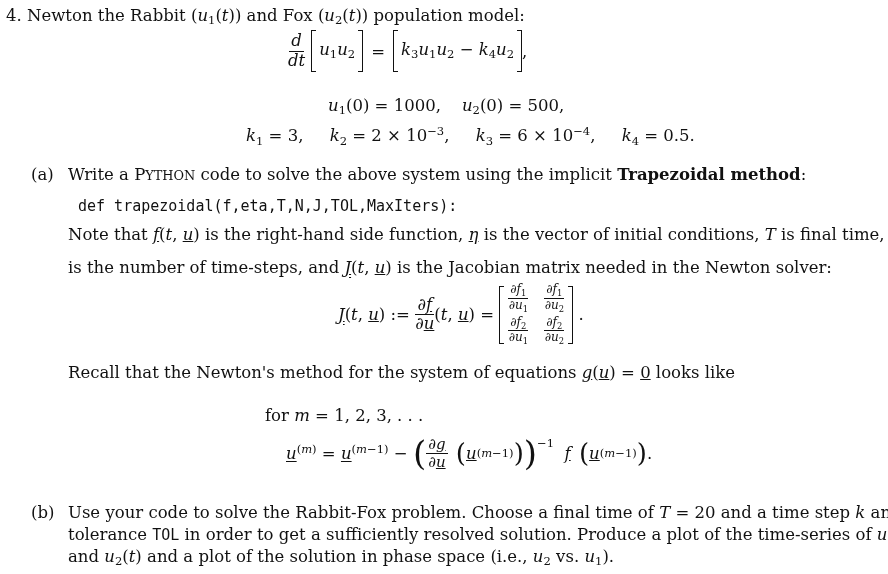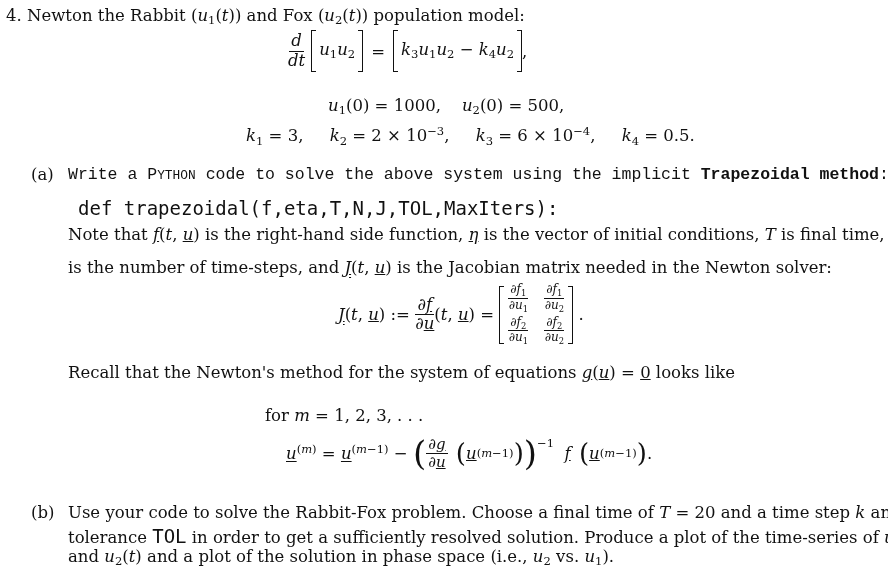--- a/index.html
+++ b/index.html
@@ -4,21 +4,21 @@
 <style>
   html, body { margin:0; padding:0; background:#ffffff; }
   body { width:888px; height:574px; overflow:hidden; position:relative;
          font-family:"DejaVu Serif","Liberation Serif",serif; color:#111; font-size:16.5px; }
   .abs { position:absolute; white-space:nowrap; }
   .it { font-style:italic; }
   .sub { font-size:0.7em; vertical-align:-0.3em; font-style:normal; }
   .sup { font-size:0.7em; vertical-align:0.55em; font-style:normal; }
   .ul { text-decoration:underline; }
   .dul { text-decoration:underline; text-decoration-style:double; }
-  .mono { font-family:"DejaVu Sans Mono","Liberation Mono",monospace; font-size:19px; }
+  .mono { font-family:"DejaVu Sans Mono","Liberation Mono",monospace; font-size:15px; }
   .sc-big { font-size:1em; }
   .sc-small { font-size:0.78em; }
   .bold { font-weight:bold; }
   .bracket { display:inline-block; vertical-align:middle; border:1.4px solid #111; border-right:none; width:4px; }
   .bracket.r { border-left:none; border-right:1.4px solid #111; }
   .matrix { display:inline-flex; align-items:center; vertical-align:middle; }
   .mcol { display:inline-flex; flex-direction:row; align-items:flex-start; padding:0 3px; line-height:1.25; }
   .frac { display:inline-flex; flex-direction:column; align-items:center; vertical-align:middle; line-height:1.1; }
   .frac .num { border-bottom:1.2px solid #111; padding:0 2px; }
   .frac.small { font-size:0.72em;align-items:center; }
@@ -65,21 +65,21 @@
 </div>
 
 <div class="abs" style="left:246px; top:124px;">
   <span class="it">k</span><span class="sub">1</span> = 3,&nbsp;&nbsp;&nbsp;&nbsp;
   <span class="it">k</span><span class="sub">2</span> = 2 × 10<span class="sup">−3</span>,&nbsp;&nbsp;&nbsp;&nbsp;
   <span class="it">k</span><span class="sub">3</span> = 6 × 10<span class="sup">−4</span>,&nbsp;&nbsp;&nbsp;&nbsp;
   <span class="it">k</span><span class="sub">4</span> = 0.5.
 </div>
 
 <div class="abs" style="left:31px; top:165px;">(a)</div>
-<div class="abs" style="left:68px; top:165px;font-family:Liberation Mono, monospace;">
+<div class="abs" style="left:68px; top:165px;">
   <span>Write a</span>
   <span class="sc-big">P</span><span class="sc-small">YTHON</span>
   <span>code to solve the above system using the implicit</span>
   <span class="bold">Trapezoidal method</span><span>:</span>
 </div>
 
 <div class="abs mono" style="left:78px; top:197px;">def trapezoidal(f,eta,T,N,J,TOL,MaxIters):</div>
 
 <div class="abs" style="left:68px; top:225px;">
   Note that <span class="it ul">f</span>(<span class="it">t</span>, <span class="it ul">u</span>) is the right-hand side function, <span class="it ul">η</span> is the vector of initial conditions, <span class="it">T</span> is final time, 

